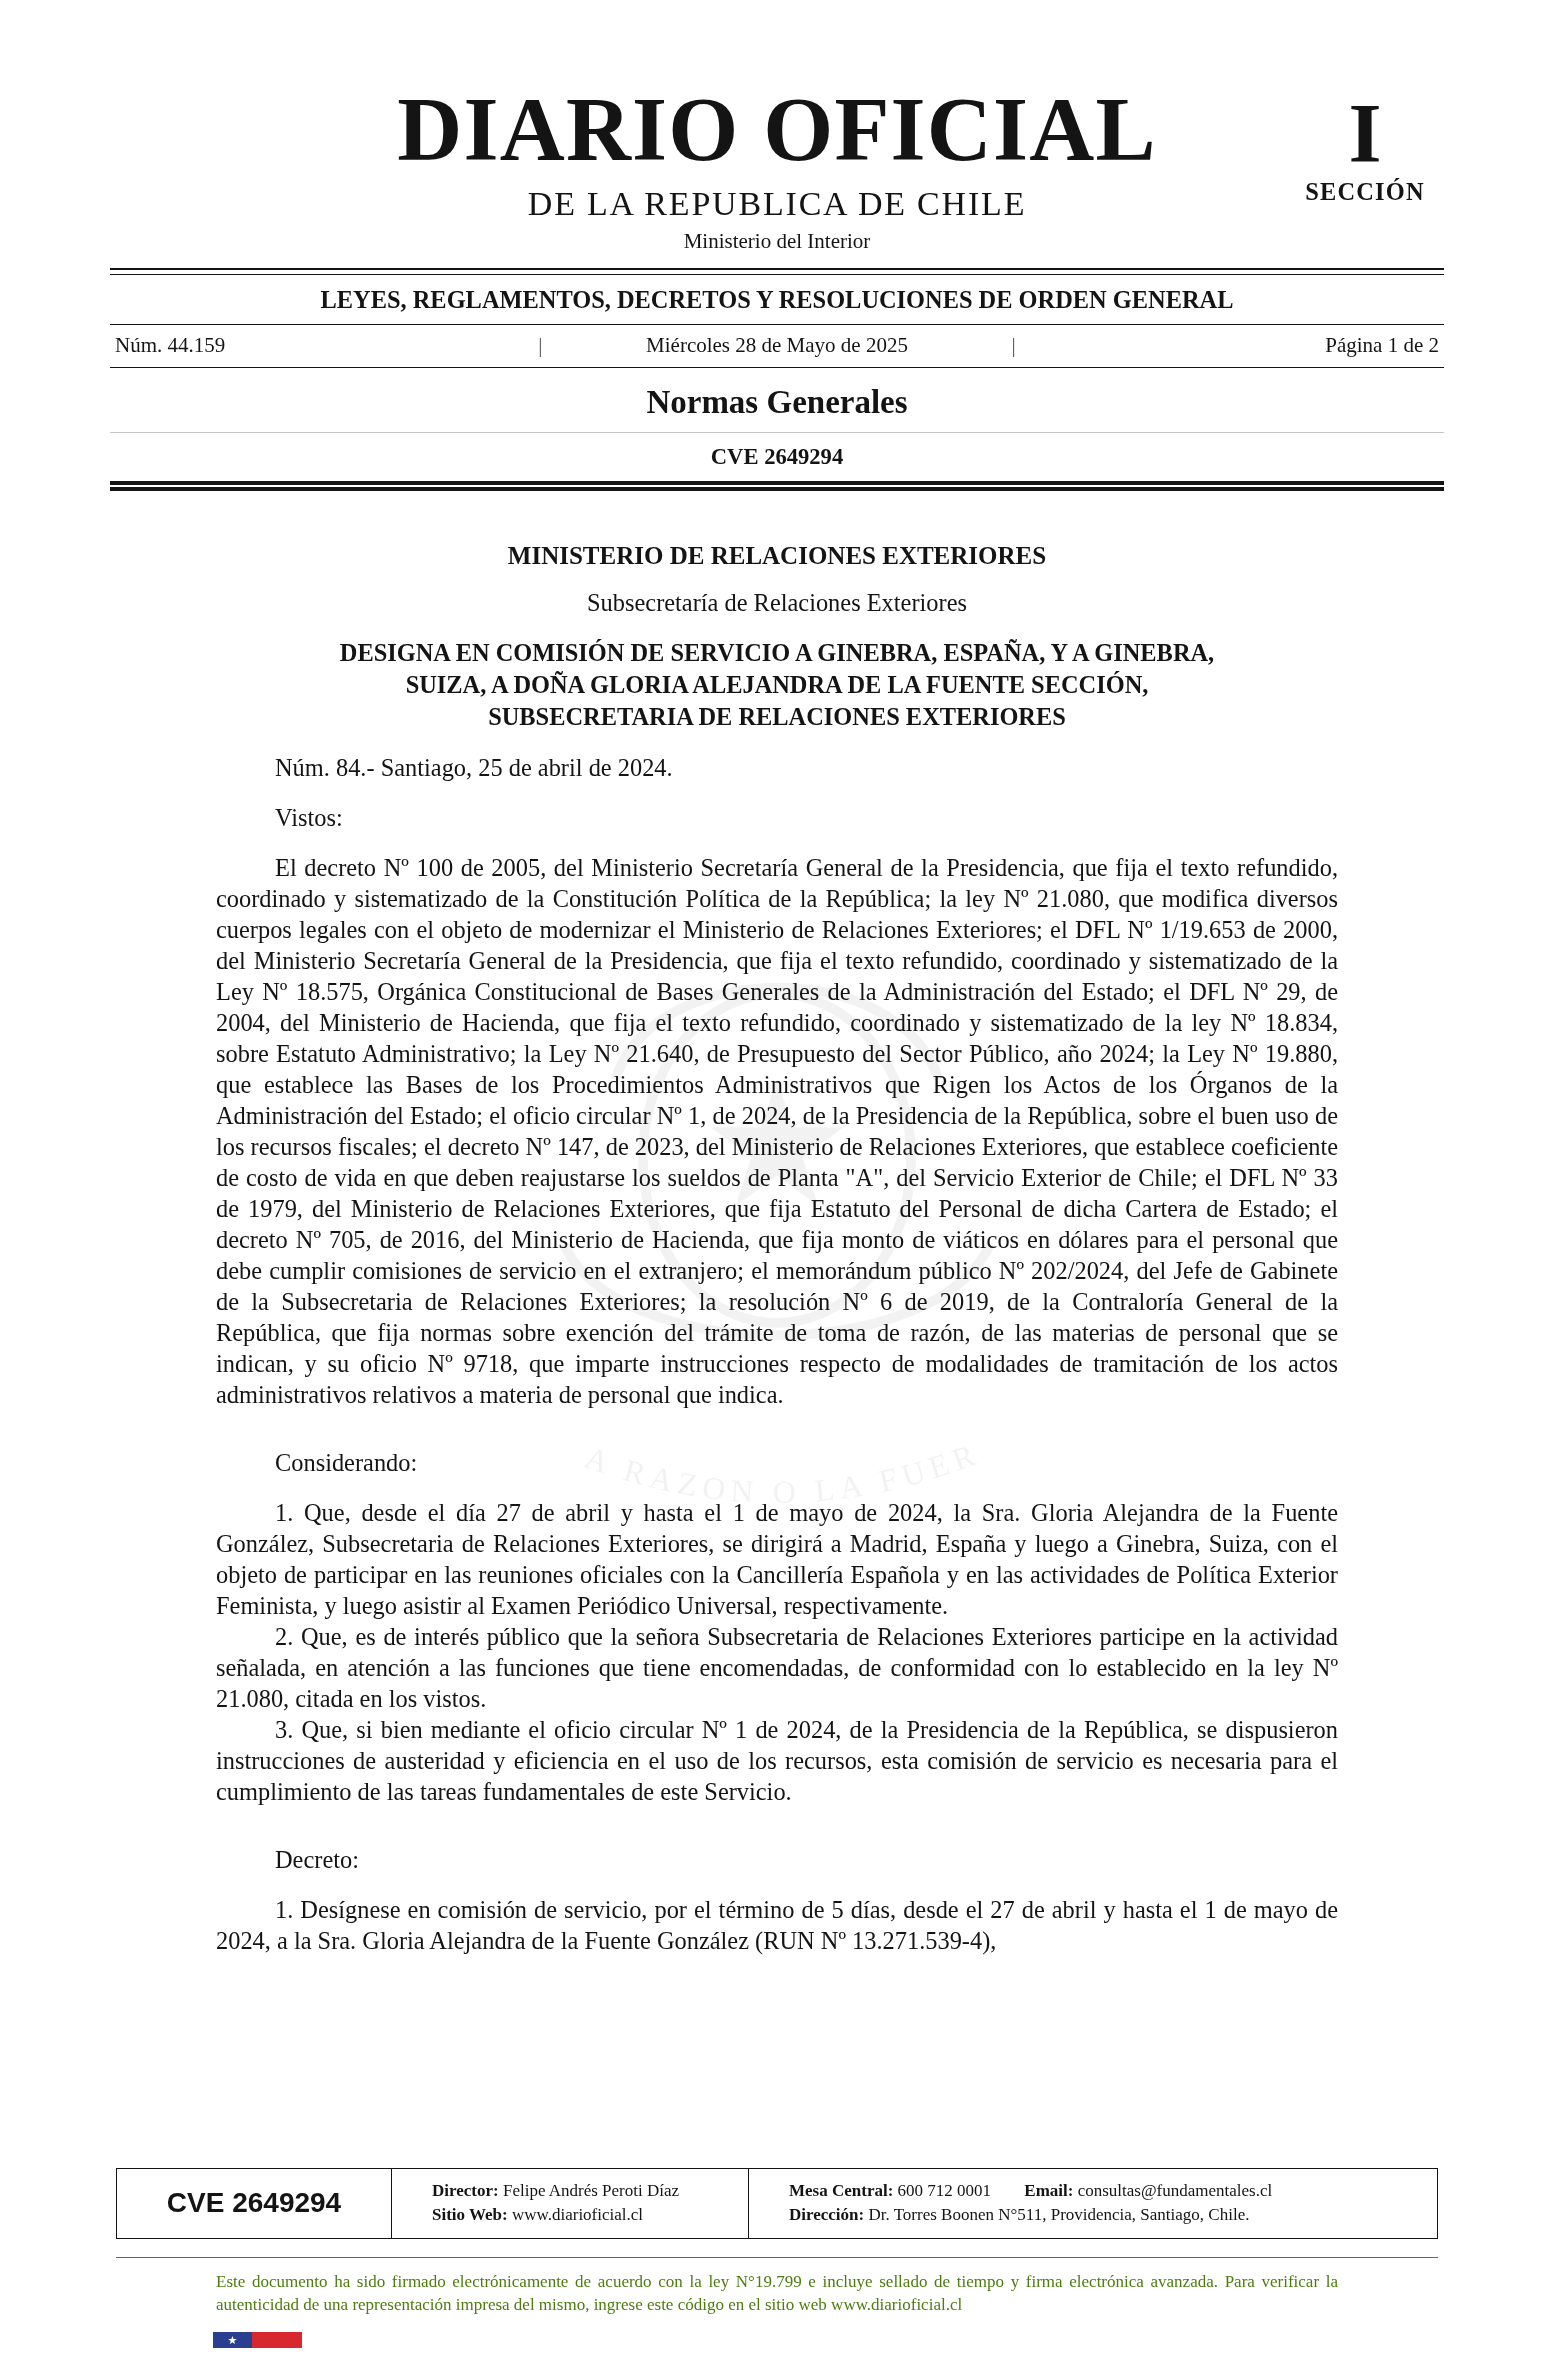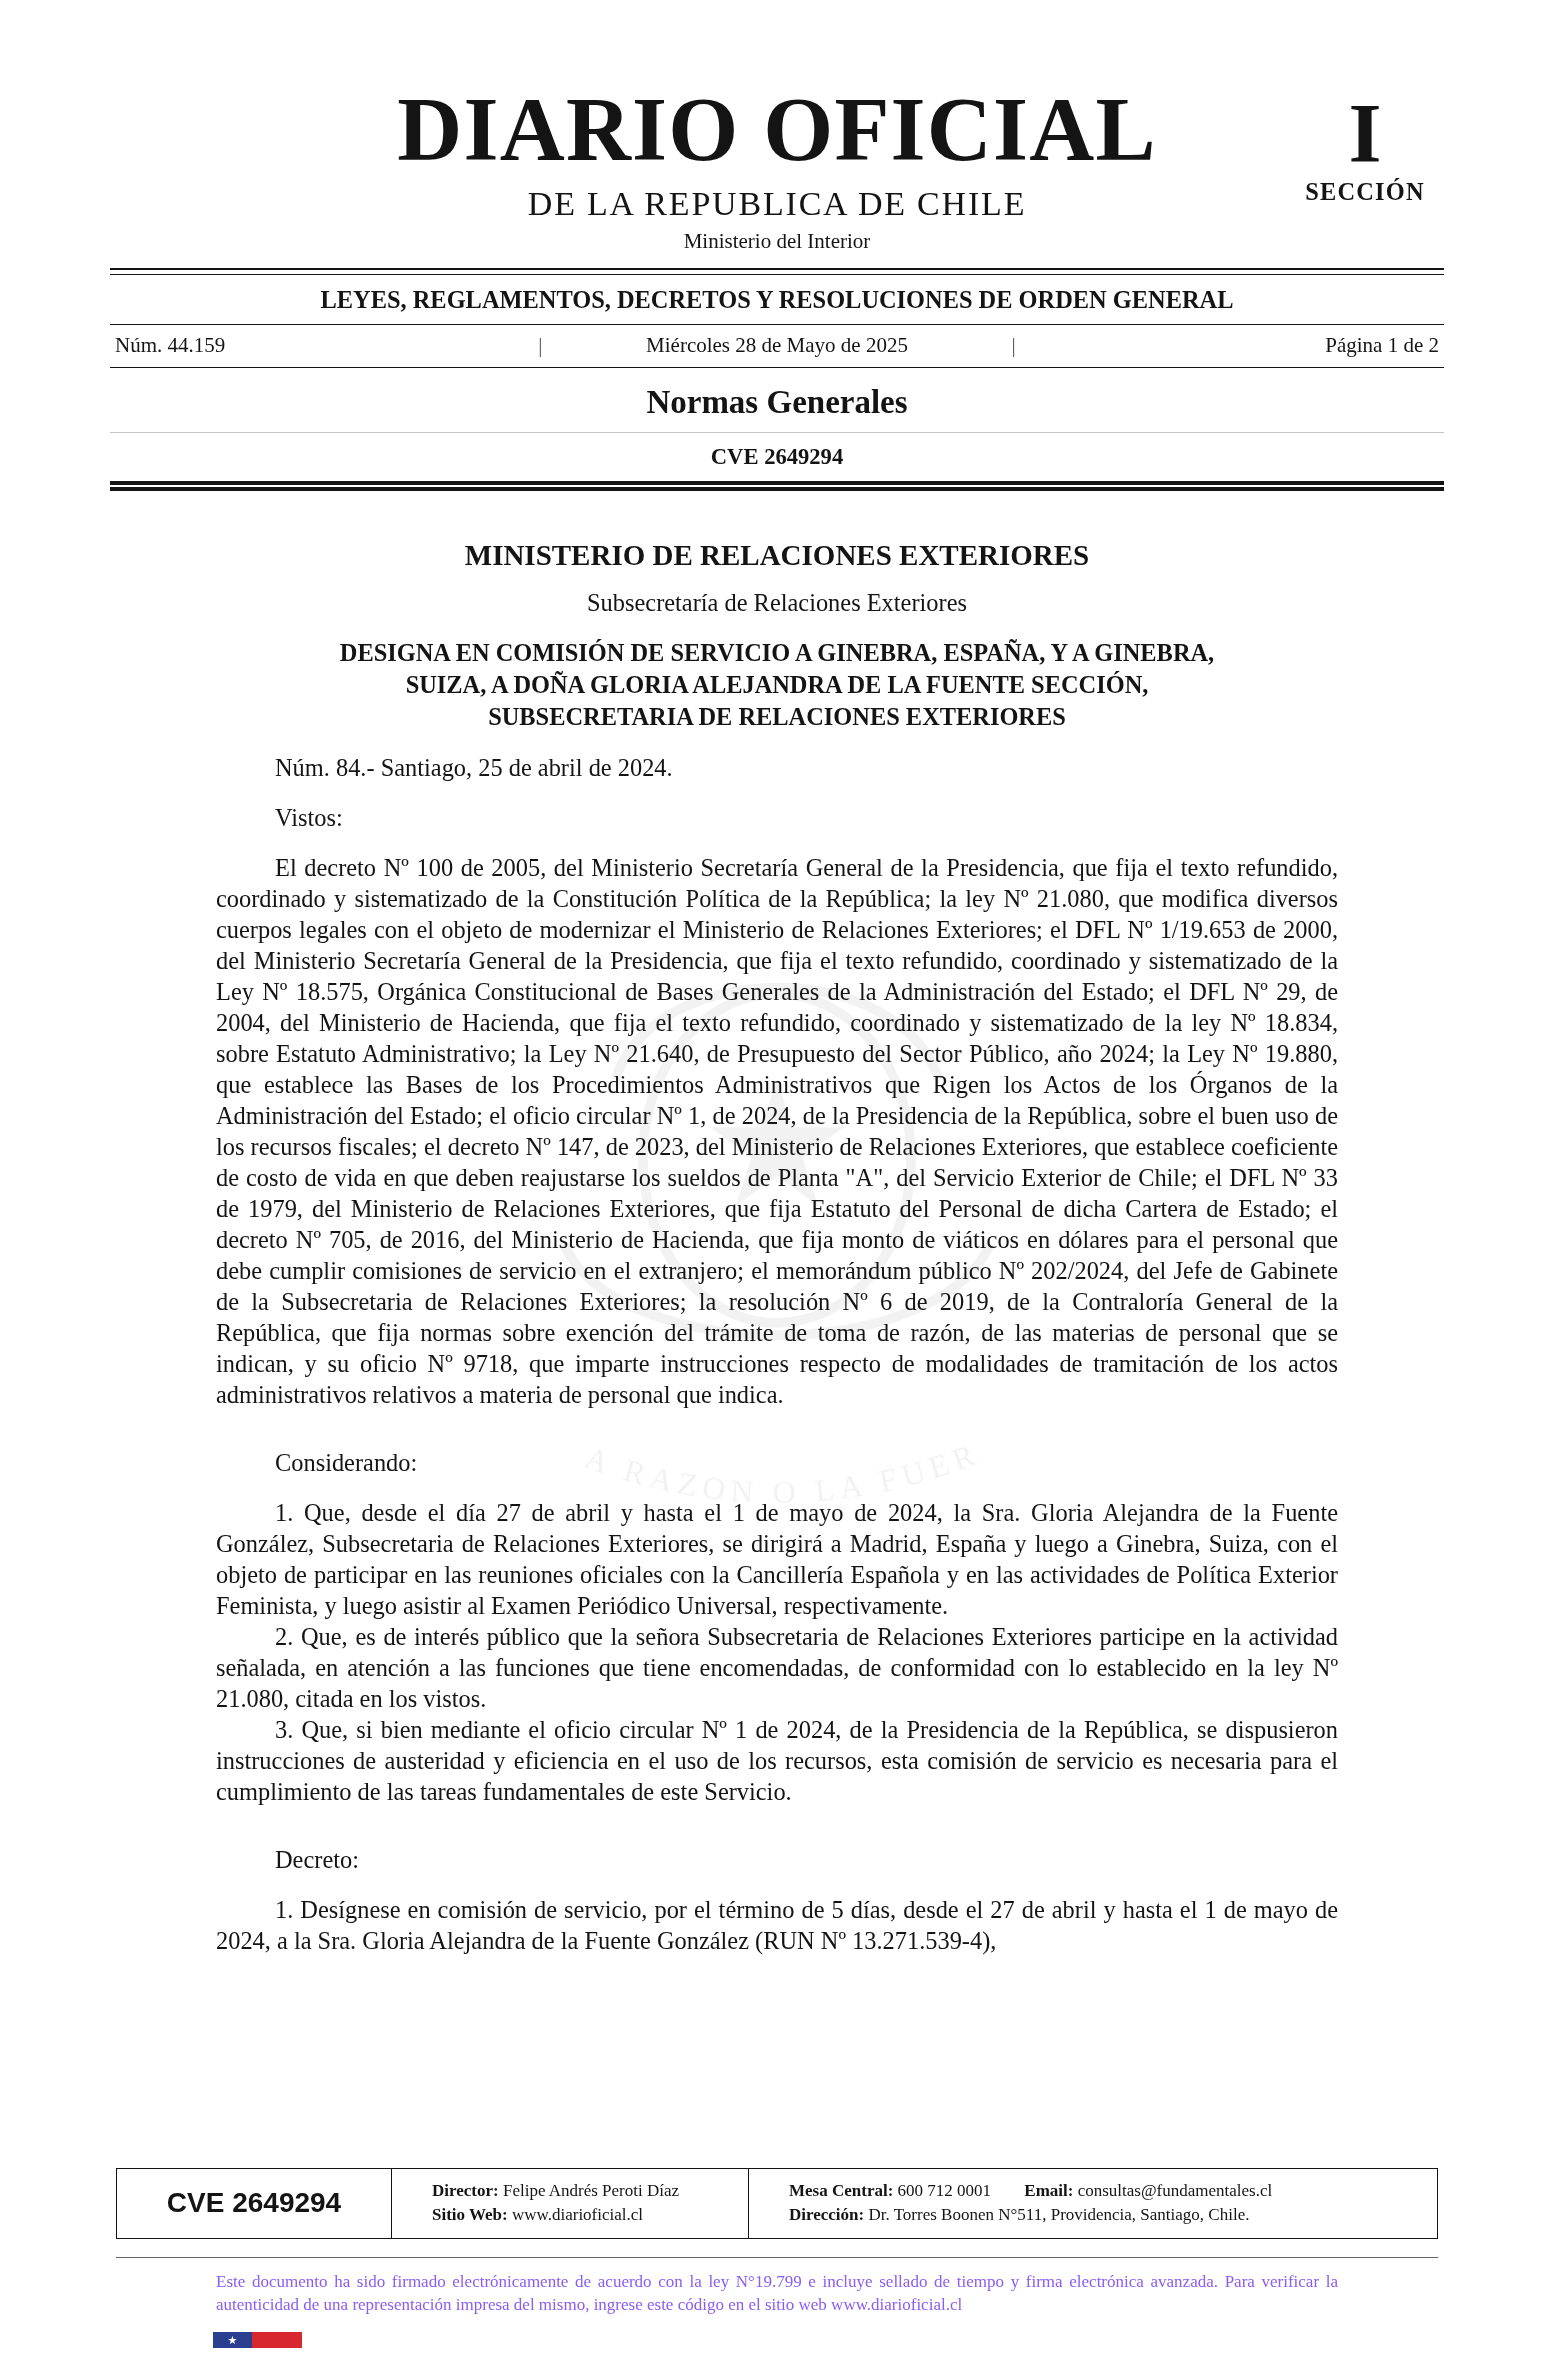--- a/index.html
+++ b/index.html
@@ -46,21 +46,21 @@
   .issue-row { margin: 0 115px; display: flex; align-items: center; font-size: 21px; padding: 8.5px 0; }
   .issue-row .col-left  { flex: 1; text-align: left; }
   .issue-row .col-mid   { flex: 1.1; text-align: center; }
   .issue-row .col-right { flex: 1; text-align: right; }
   .issue-row .pipe { color: #555; padding: 0 3.7px; }
   .section-title { text-align: center; font-weight: bold; font-size: 33px; margin: 16px 0 11px; }
   .cve-line { text-align: center; font-weight: bold; font-size: 22.6px; padding: 11px 0; }
 
   
   .article { margin: 49px 216px 0; font-size: 24.4px; line-height: 31px; }
-  .article-ministry { text-align: center; font-weight: bold; font-size: 29px; }
+  .article-ministry { text-align: center; font-weight: bold; font-size: 25px; }
   .article-sub { text-align: center; margin-top: 16px; }
   .article-title { text-align: center; font-weight: bold; margin-top: 18.3px; }
   .article-title div { line-height: 32px; }
   .para { text-align: justify; text-indent: 59px; }
   .mt-block { margin-top: 19px; }
   .mt-label { margin-top: 37px; }
   .mt-0 { margin-top: 0; }
 
   
   .page-footer { position: absolute; left: 0; right: 0; bottom: 29px; z-index: 2; background: #ffffff; }
@@ -68,21 +68,21 @@
   .footer-cell { padding: 9.8px 16px; }
   .footer-cve-cell {
     width: 274px; display: flex; align-items: center; justify-content: center;
     font-family: "Liberation Sans", sans-serif; font-weight: bold; font-size: 28px;
   }
   .footer-mid { width: 357px; border-left: 1.8px solid #141414; font-size: 17px; line-height: 24.4px; }
   .footer-right { flex: 1; border-left: 1.8px solid #141414; font-size: 17px; line-height: 24.4px; }
   .b { font-weight: bold; margin-left: 24px; }
   .gap-left { margin-left: 29px; }
   .footer-rule { margin: 18.3px 116px 0; border-top: 1.2px solid #666; }
-  .disclaimer { margin: 12.2px 216px 0; font-size: 17px; line-height: 23px; text-align: justify; color: #8b5cf6; }
+  .disclaimer { margin: 12.2px 216px 0; font-size: 17px; line-height: 23px; text-align: justify; color: #4d7c0f; }
   .flag { margin: 16px 0 0 213px; display: flex; width: 89px; height: 16px; }
   .flag-blue { position: relative; width: 39px; background: #2a3f8f; }
   .flag-blue::after {
     content: "★"; position: absolute; inset: 0; display: flex;
     align-items: center; justify-content: center; color: #fff; font-size: 11px;
   }
   .flag-red { flex: 1; background: #d7282f; }
 </style>
 </head>
 <body>

